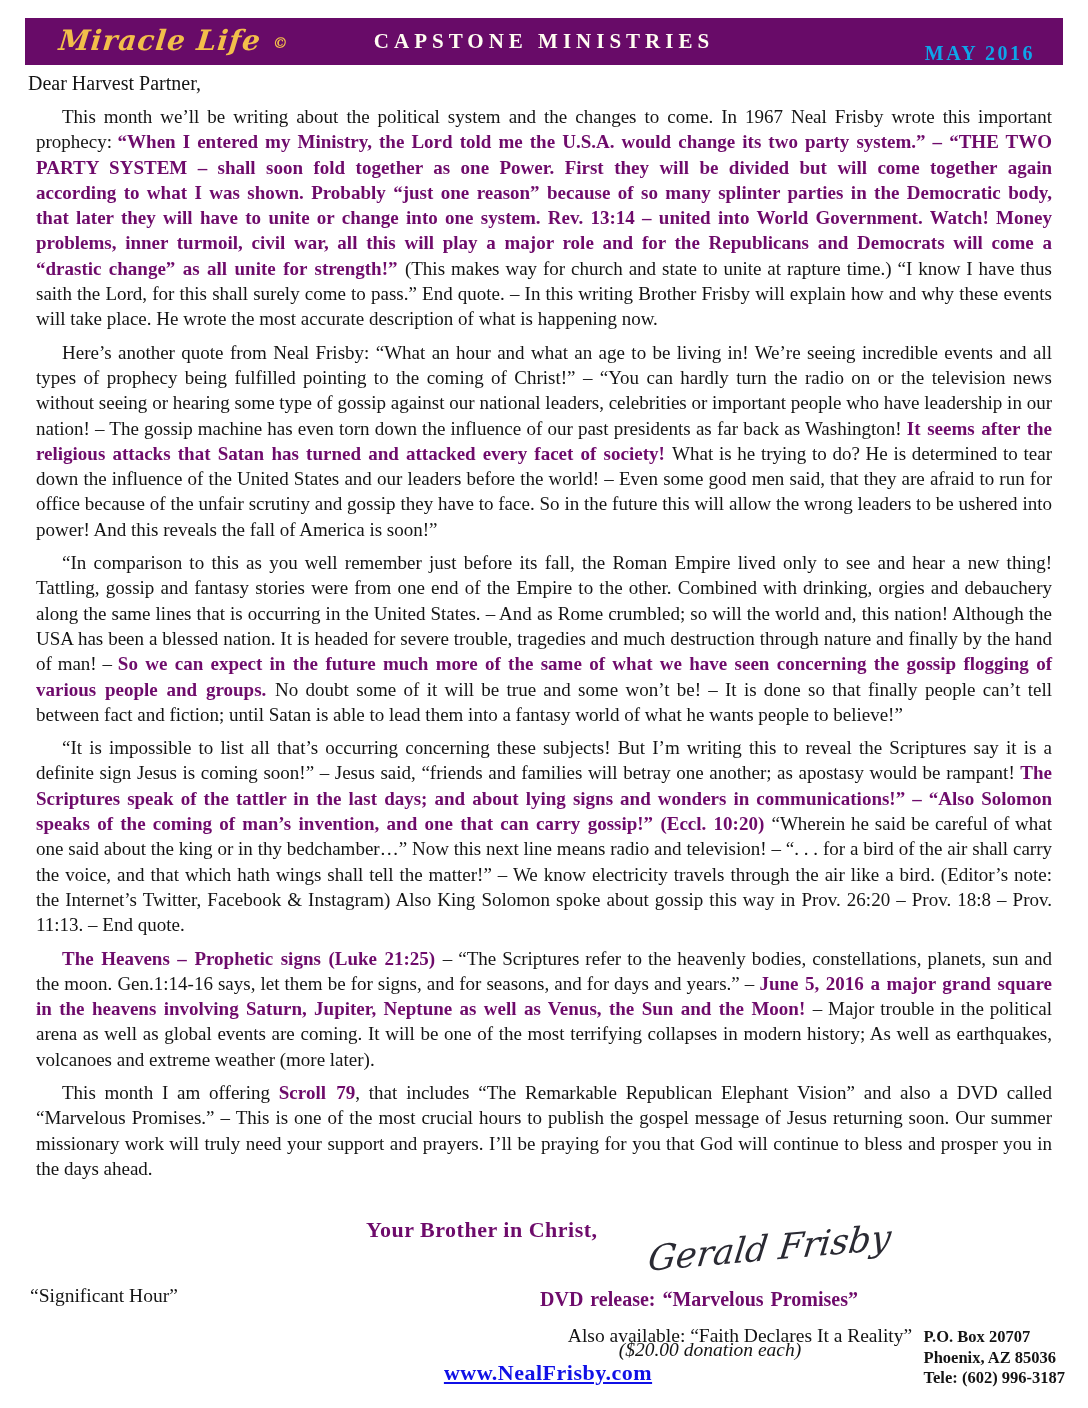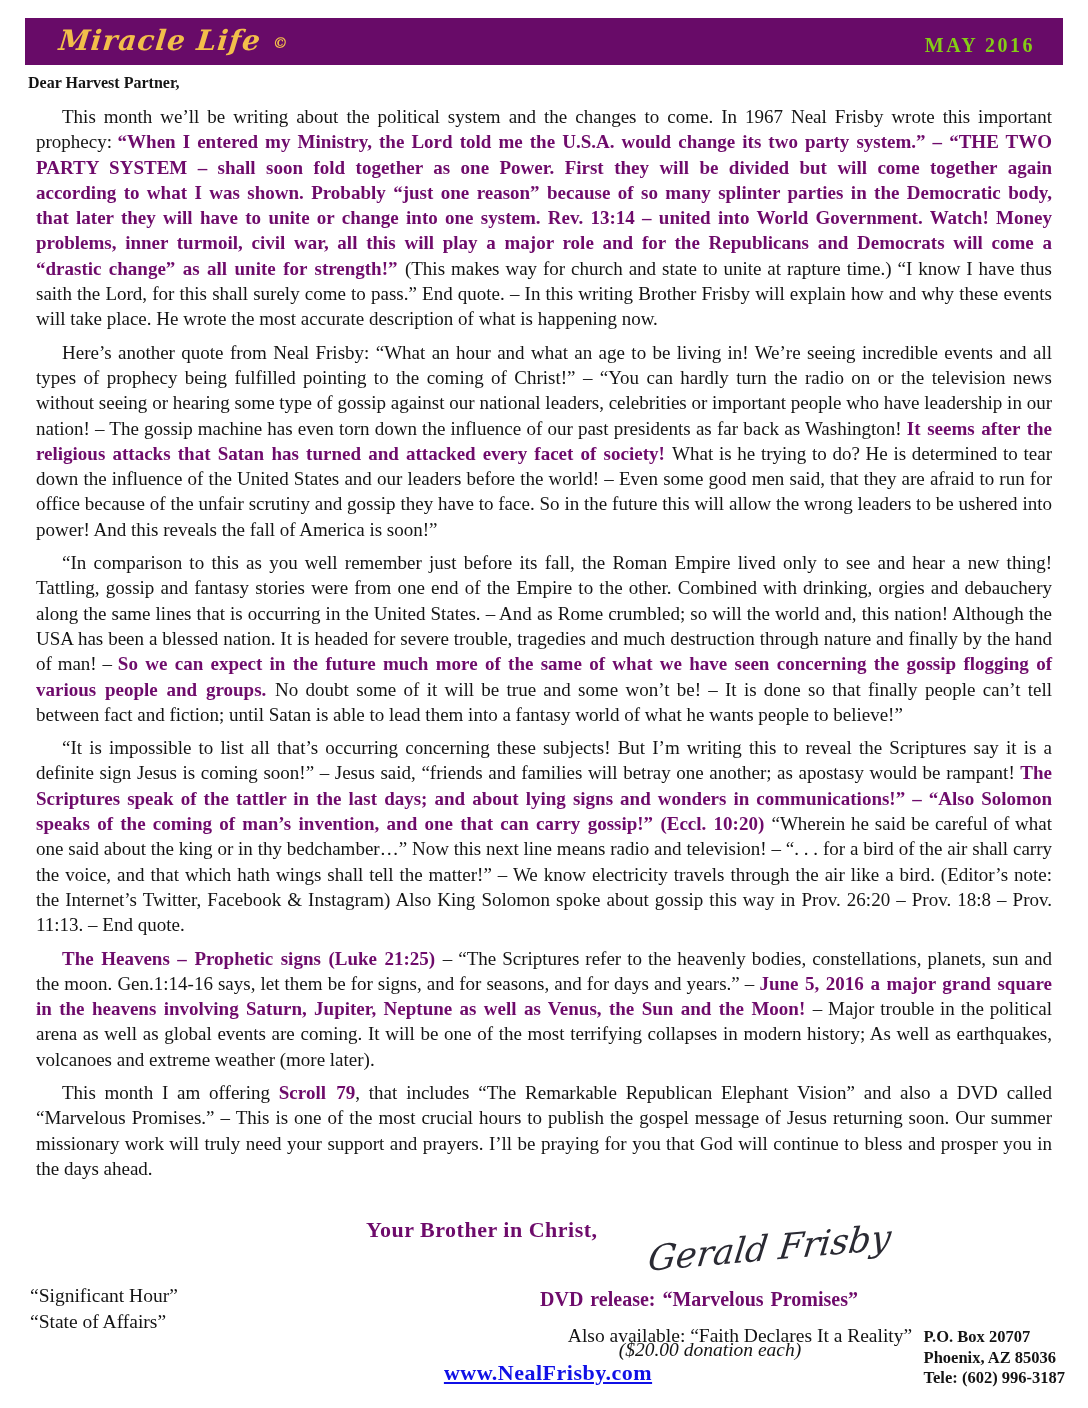--- a/index.html
+++ b/index.html
@@ -16,26 +16,26 @@
     position:absolute;left:34px;top:6px;
     font-family:"DejaVu Serif", serif;font-style:italic;font-weight:bold;
     color:#F2BE4A;font-size:28px;letter-spacing:1px;transform:skewX(-6deg);
   }
   .brand .copy{font-size:15px;font-style:normal;margin-left:12px;vertical-align:2px;letter-spacing:0;}
   .masthead{
     position:absolute;left:0;right:0;top:11px;text-align:center;
     color:#FFFDF2;font-weight:bold;font-size:21px;letter-spacing:5px;
   }
   .issue-date{
-    position:absolute;right:28px;top:16px;color:#84cc16;font-weight:bold;
+    position:absolute;right:28px;top:24px;color:#0ea5e9;font-weight:bold;
     font-size:20px;letter-spacing:2.5px;
   }
   
   .content{position:absolute;left:28px;top:70px;width:1032px;height:1146px;overflow:hidden;}
-  .salutation{font-weight:bold;font-size:16px;line-height:26px;}
+  .salutation{font-weight:normal;font-size:20px;line-height:26px;}
   .para{margin:8px;text-align:justify;text-indent:26px;font-size:19px;line-height:25.3px;}
   .para.gap{margin-top:8px;}
   .run-n{color:#141414;}
   .run-b{color:#6E0B6B;font-weight:bold;word-spacing:1.5px;}
   
   .closing{
     position:absolute;left:366px;top:1217px;color:#6E0B6B;font-weight:bold;
     font-size:22px;letter-spacing:0.5px;text-align:right;
   }
   .signature{
@@ -59,20 +59,21 @@
     font-weight:bold;font-size:16.5px;line-height:20.5px;
   }
 </style>
 </head>
 <body>
 
 <div class="page">
 
   <header class="topbar">
     <span class="brand"><span>Miracle Life</span><span class="copy">©</span></span>
+    <span class="masthead">CAPSTONE MINISTRIES</span>
     <span class="issue-date">MAY 2016</span>
   </header>
 
   <div class="content">
     <div class="salutation">Dear Harvest Partner,</div>
     <div>
         <p class="para"><span class="run-n">This month we’ll be writing about the political system and the changes to come. In 1967 Neal Frisby wrote this important prophecy: </span><span class="run-b">“When I entered my Ministry, the Lord told me the U.S.A. would change its two party system.” – “THE TWO PARTY SYSTEM – shall soon fold together as one Power. First they will be divided but will come together again according to what I was shown. Probably “just one reason” because of so many splinter parties in the Democratic body, that later they will have to unite or change into one system. Rev. 13:14 – united into World Government. Watch! Money problems, inner turmoil, civil war, all this will play a major role and for the Republicans and Democrats will come a “drastic change” as all unite for strength!” </span><span class="run-n">(This makes way for church and state to unite at rapture time.) “I know I have thus saith the Lord, for this shall surely come to pass.” End quote. – In this writing Brother Frisby will explain how and why these events will take place. He wrote the most accurate description of what is happening now.</span></p>
         <p class="para"><span class="run-n">Here’s another quote from Neal Frisby: “What an hour and what an age to be living in! We’re seeing incredible events and all types of prophecy being fulfilled pointing to the coming of Christ!” – “You can hardly turn the radio on or the television news without seeing or hearing some type of gossip against our national leaders, celebrities or important people who have leadership in our nation! – The gossip machine has even torn down the influence of our past presidents as far back as Washington! </span><span class="run-b">It seems after the religious attacks that Satan has turned and attacked every facet of society! </span><span class="run-n">What is he trying to do? He is determined to tear down the influence of the United States and our leaders before the world! – Even some good men said, that they are afraid to run for office because of the unfair scrutiny and gossip they have to face. So in the future this will allow the wrong leaders to be ushered into power! And this reveals the fall of America is soon!”</span></p>
         <p class="para"><span class="run-n">“In comparison to this as you well remember just before its fall, the Roman Empire lived only to see and hear a new thing! Tattling, gossip and fantasy stories were from one end of the Empire to the other. Combined with drinking, orgies and debauchery along the same lines that is occurring in the United States. – And as Rome crumbled; so will the world and, this nation! Although the USA has been a blessed nation. It is headed for severe trouble, tragedies and much destruction through nature and finally by the hand of man! – </span><span class="run-b">So we can expect in the future much more of the same of what we have seen concerning the gossip flogging of various people and groups. </span><span class="run-n">No doubt some of it will be true and some won’t be! – It is done so that finally people can’t tell between fact and fiction; until Satan is able to lead them into a fantasy world of what he wants people to believe!”</span></p>
         <p class="para"><span class="run-n">“It is impossible to list all that’s occurring concerning these subjects! But I’m writing this to reveal the Scriptures say it is a definite sign Jesus is coming soon!” – Jesus said, “friends and families will betray one another; as apostasy would be rampant! </span><span class="run-b">The Scriptures speak of the tattler in the last days; and about lying signs and wonders in communications!” – “Also Solomon speaks of the coming of man’s invention, and one that can carry gossip!” (Eccl. 10:20) </span><span class="run-n">“Wherein he said be careful of what one said about the king or in thy bedchamber…” Now this next line means radio and television! – “. . . for a bird of the air shall carry the voice, and that which hath wings shall tell the matter!” – We know electricity travels through the air like a bird. (Editor’s note: the Internet’s Twitter, Facebook &amp; Instagram) Also King Solomon spoke about gossip this way in Prov. 26:20 – Prov. 18:8 – Prov. 11:13. – End quote.</span></p>
@@ -80,21 +81,20 @@
         <p class="para gap"><span class="run-n">This month I am offering </span><span class="run-b">Scroll 79</span><span class="run-n">, that includes “The Remarkable Republican Elephant Vision” and also a DVD called “Marvelous Promises.” – This is one of the most crucial hours to publish the gospel message of Jesus returning soon. Our summer missionary work will truly need your support and prayers. I’ll be praying for you that God will continue to bless and prosper you in the days ahead.</span></p>
       </div>
   </div>
 
   <div class="closing">Your Brother in Christ,</div>
   <div class="signature">Gerald Frisby</div>
 
   <footer>
     <div class="cd-list">
         <div>“Significant Hour”</div>
-        <div>“State of Affairs”</div>
       </div>
     <div class="dvd-release">DVD release: “Marvelous Promises”</div>
     <div class="also-available">Also available: “Faith Declares It a Reality”</div>
     <div class="donation-line">($20.00 donation each)</div>
     <div class="website"><a href="#">www.NealFrisby.com</a></div>
     <div class="contact-block">
         <div>P.O. Box 20707</div>
         <div>Phoenix, AZ 85036</div>
         <div>Tele: (602) 996-3187</div>
       </div>

